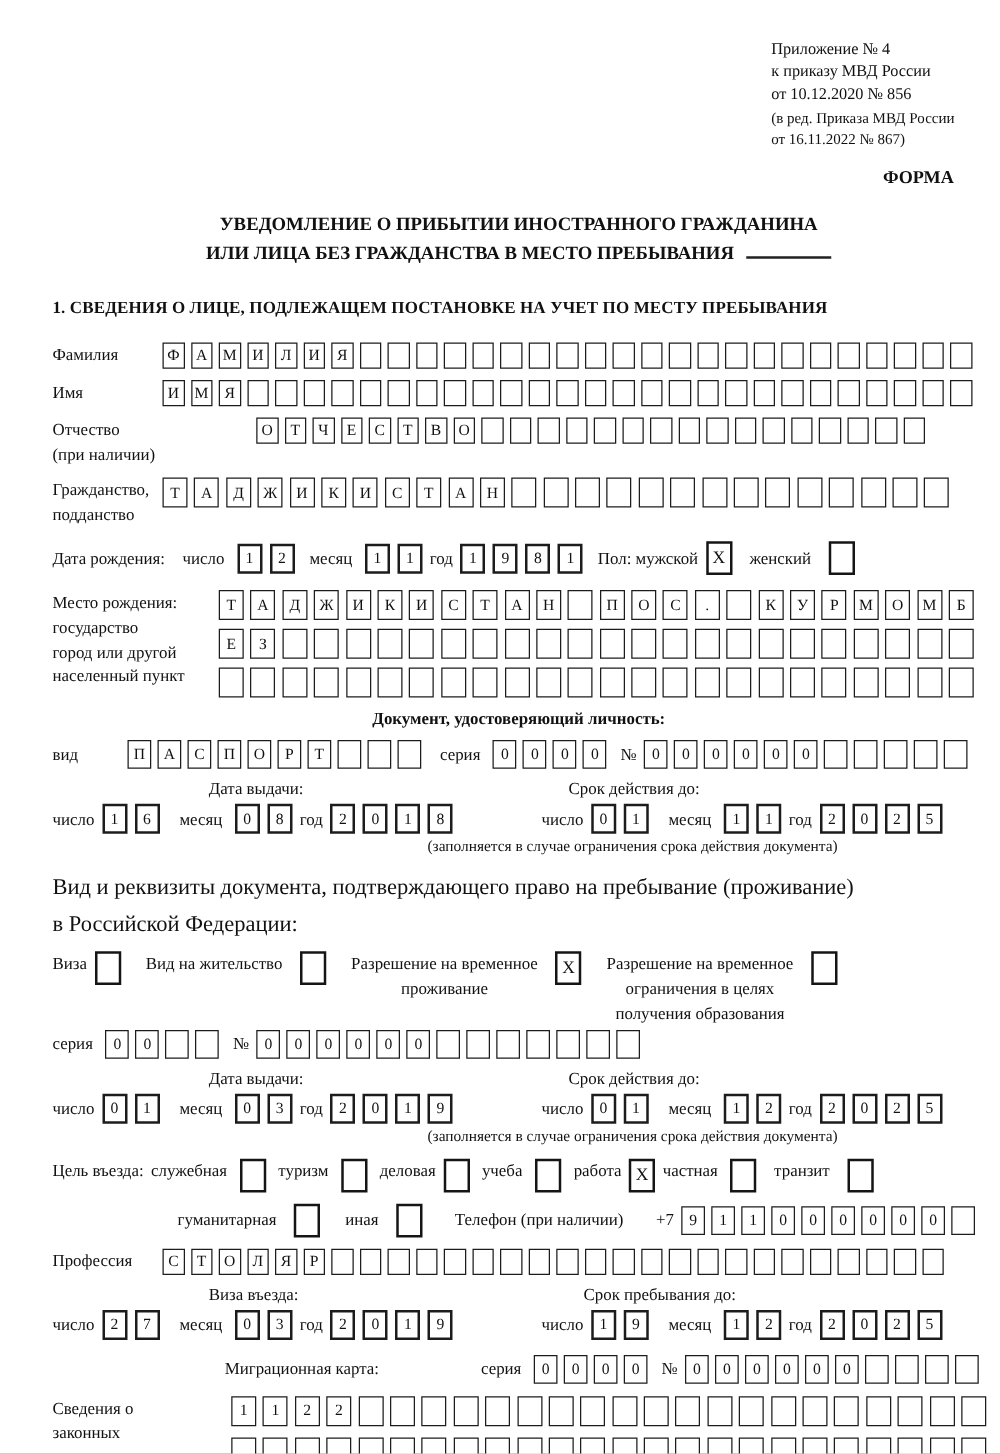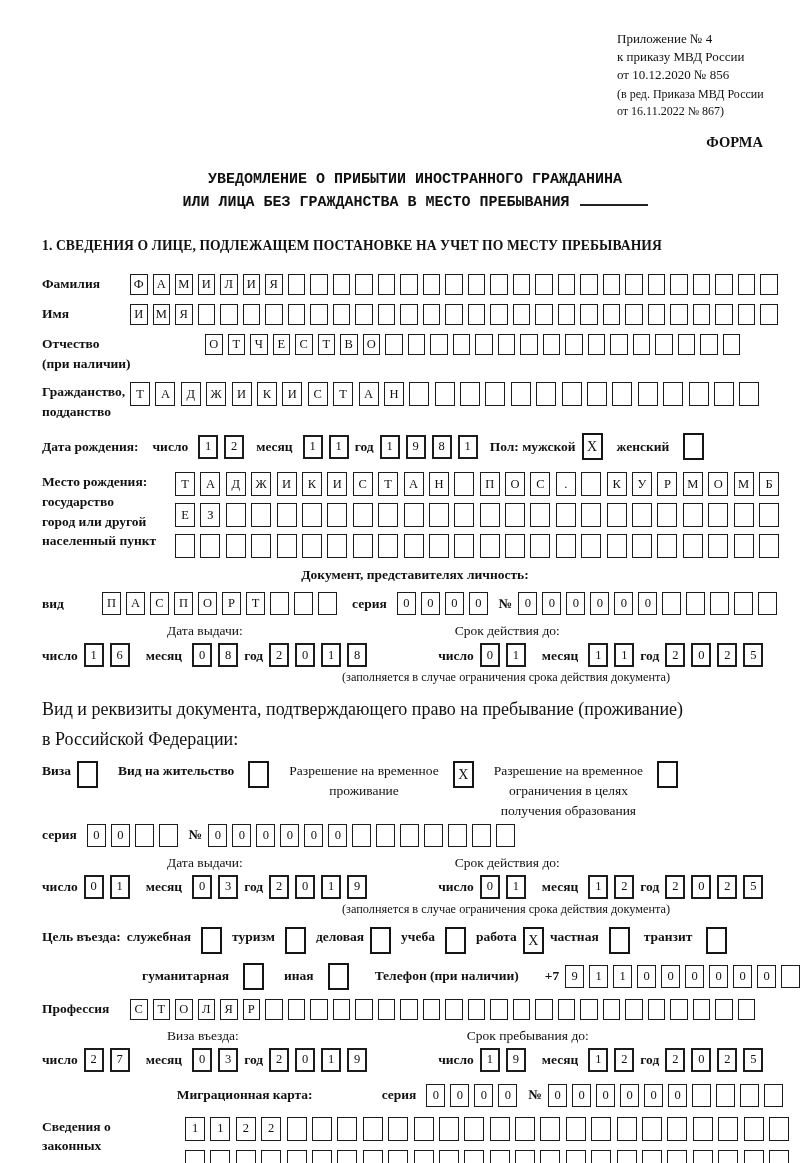--- a/index.html
+++ b/index.html
@@ -6,26 +6,26 @@
   html,body { background:#888; }
   .page {
     width:800px; height:1163px; margin:0 auto; background:#ffffff;
     font-family:"Liberation Serif","DejaVu Serif",serif; color:#111;
     padding:30px 12px 2px 42px; overflow:hidden; position:relative;
   }
   .appendix { margin-left:575px; width:190px; font-size:13px; line-height:1.4; }
   .appendix .small { font-size:12px; margin-top:1px; }
   .appendix .small:first-of-type { margin-top:6px; }
   .forma { text-align:right; padding-right:25px; font-weight:bold; font-size:14.5px; margin-top:14px; }
-  .title { text-align:center; font-weight:bold; font-size:15px; margin-top:18px; line-height:1.5;font-family:Liberation Mono, monospace; }
+  .title { text-align:center; font-weight:bold; font-size:15px; margin-top:18px; line-height:1.5; }
   .blank-line { display:inline-block; width:68px; border-bottom:2.5px solid #222; height:14px; margin-left:10px; }
   .section-heading { font-weight:bold; font-size:13.6px; margin-top:24px; letter-spacing:0.1px; }
 
   .row { display:flex; align-items:flex-start; margin-top:9px; flex-wrap:nowrap; }
-  .lbl { font-size:13.5px; line-height:1.45; white-space:nowrap;font-weight:bold; }
+  .lbl { font-size:13.5px; line-height:1.45; white-space:nowrap; }
   .w88 { flex:0 0 88px; } .w163 { flex:0 0 163px; } .w133 { flex:0 0 133px; } .w143 { flex:0 0 143px; }
   .boxes { display:inline-flex; flex-wrap:nowrap; }
   .box {
     flex:0 0 auto; width:17.5px; height:21px; border:1.8px solid #1c1c1c; margin-right:5px;
     display:flex; align-items:center; justify-content:center; font-size:12.5px; background:#fff;
   }
   .lg .box { width:20px; height:24px; margin-right:5.4px; }
   .md .box { width:19px; height:23px; margin-right:5px; }
   .db .box { width:20px; height:24px; margin-right:6px; border-width:2px; }
   .cb {
@@ -308,21 +308,21 @@
           <span class="box"></span>
           <span class="box"></span>
           <span class="box"></span>
           <span class="box"></span>
           <span class="box"></span>
           <span class="box"></span>
         </span>
     </span>
   </div>
 
-  <div class="center-bold" style="margin-top:2px">Документ, представителях личность:</div>
+  <div class="center-bold" style="margin-top:2px">Документ, удостоверяющий личность:</div>
 
   <div class="row" style="align-items:center">
     <span class="lbl" style="flex:0 0 60px">вид</span>
     <span class="boxes md">
         <span class="box">П</span>
         <span class="box">А</span>
         <span class="box">С</span>
         <span class="box">П</span>
         <span class="box">О</span>
         <span class="box">Р</span>

